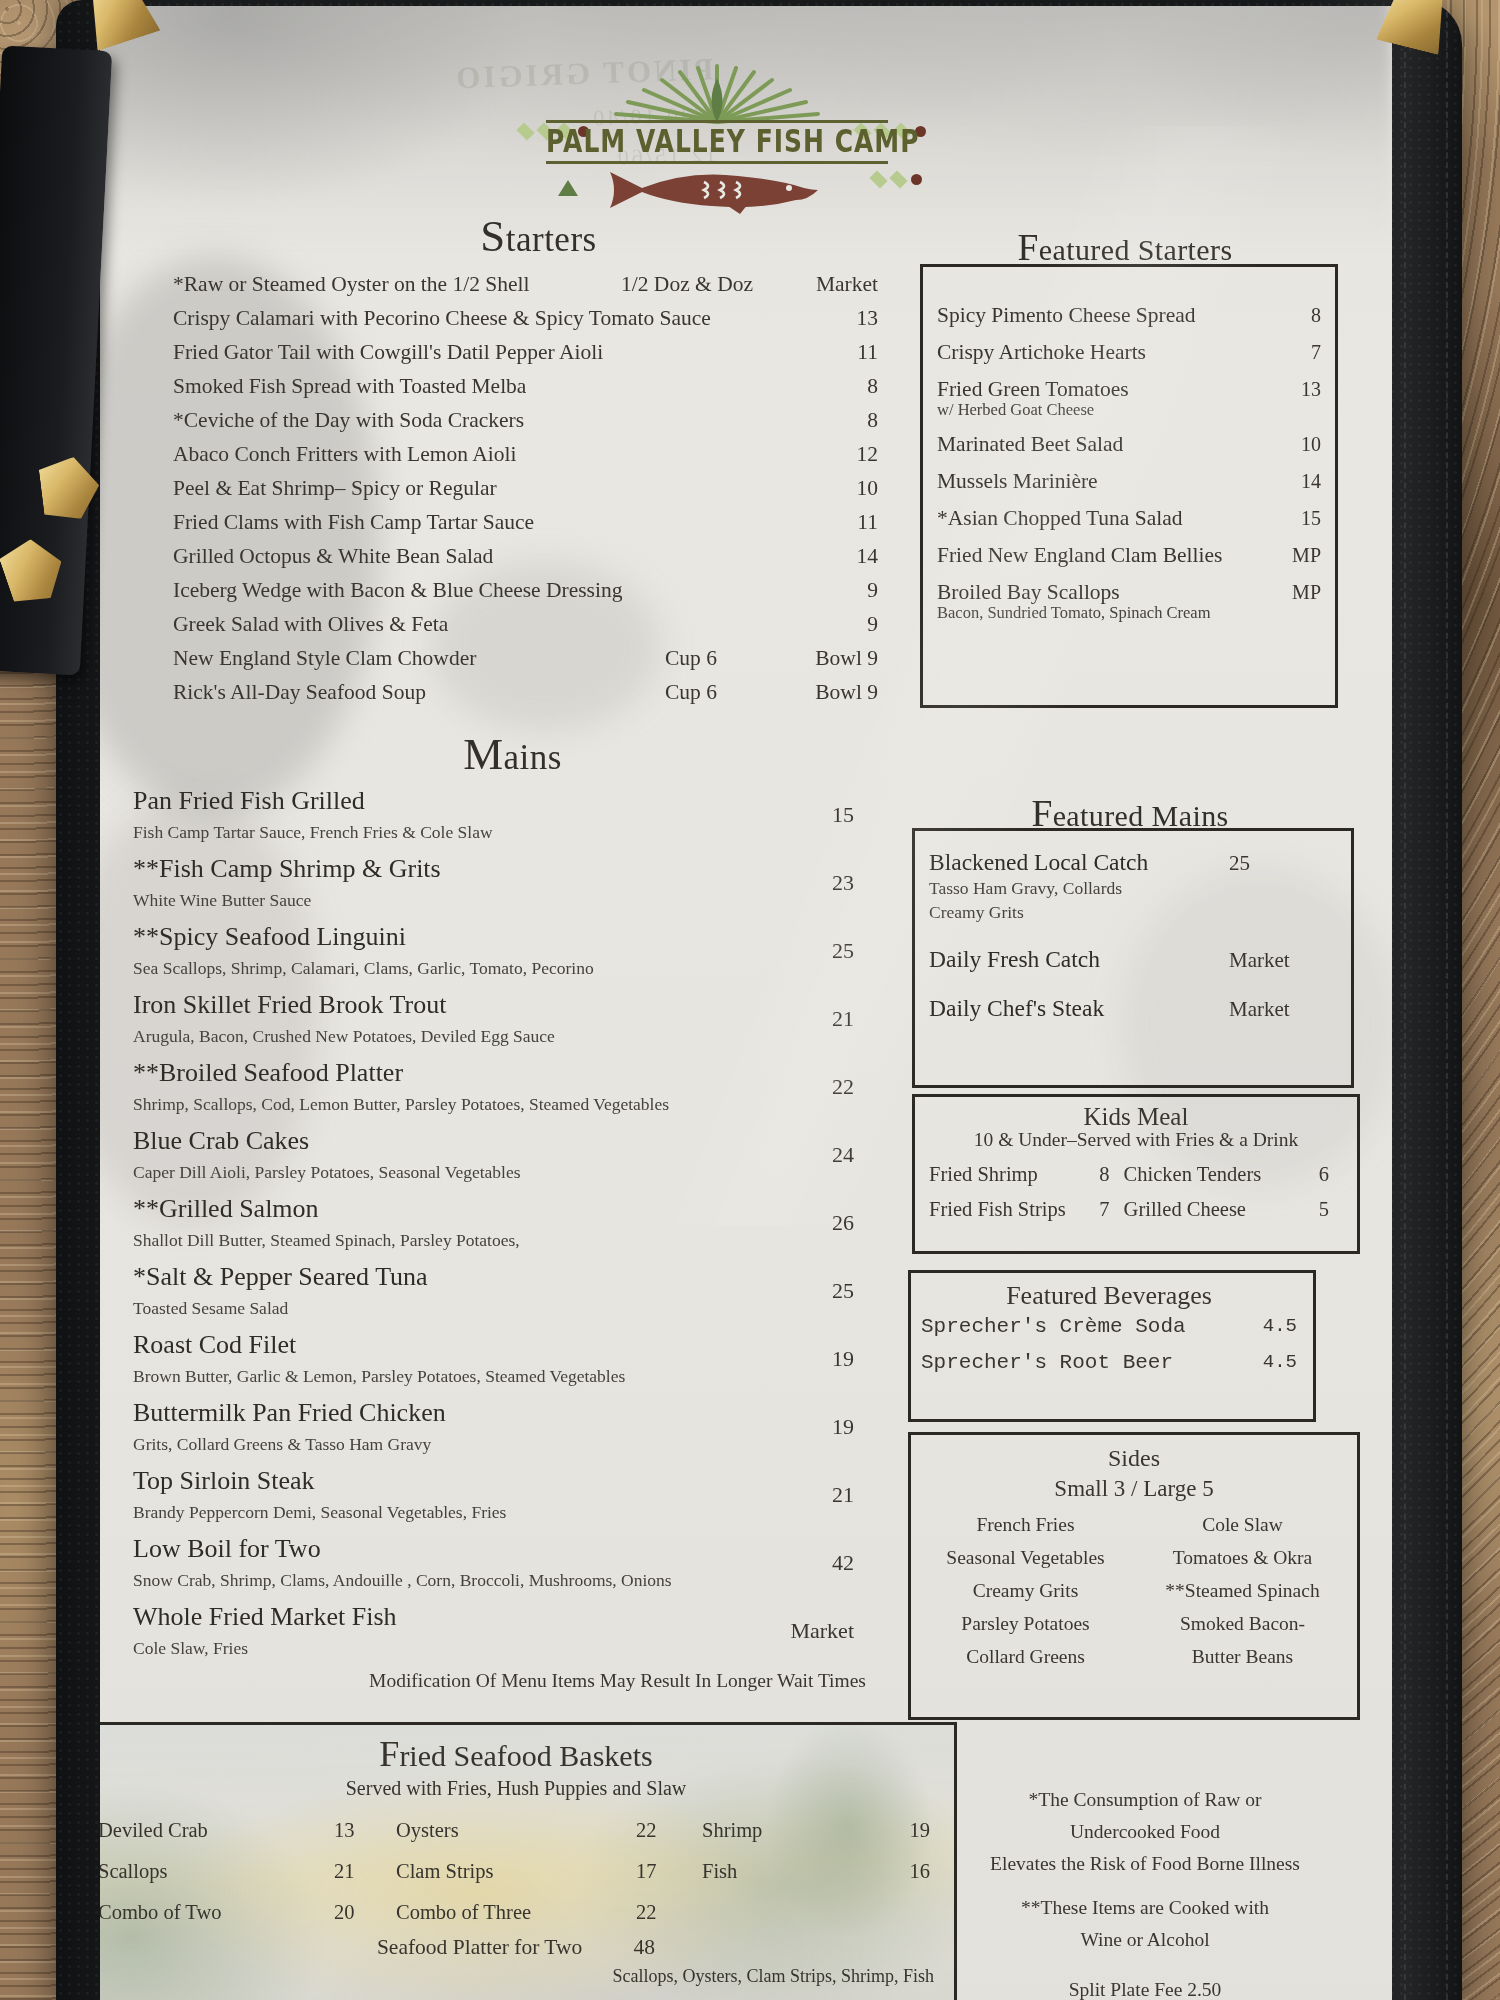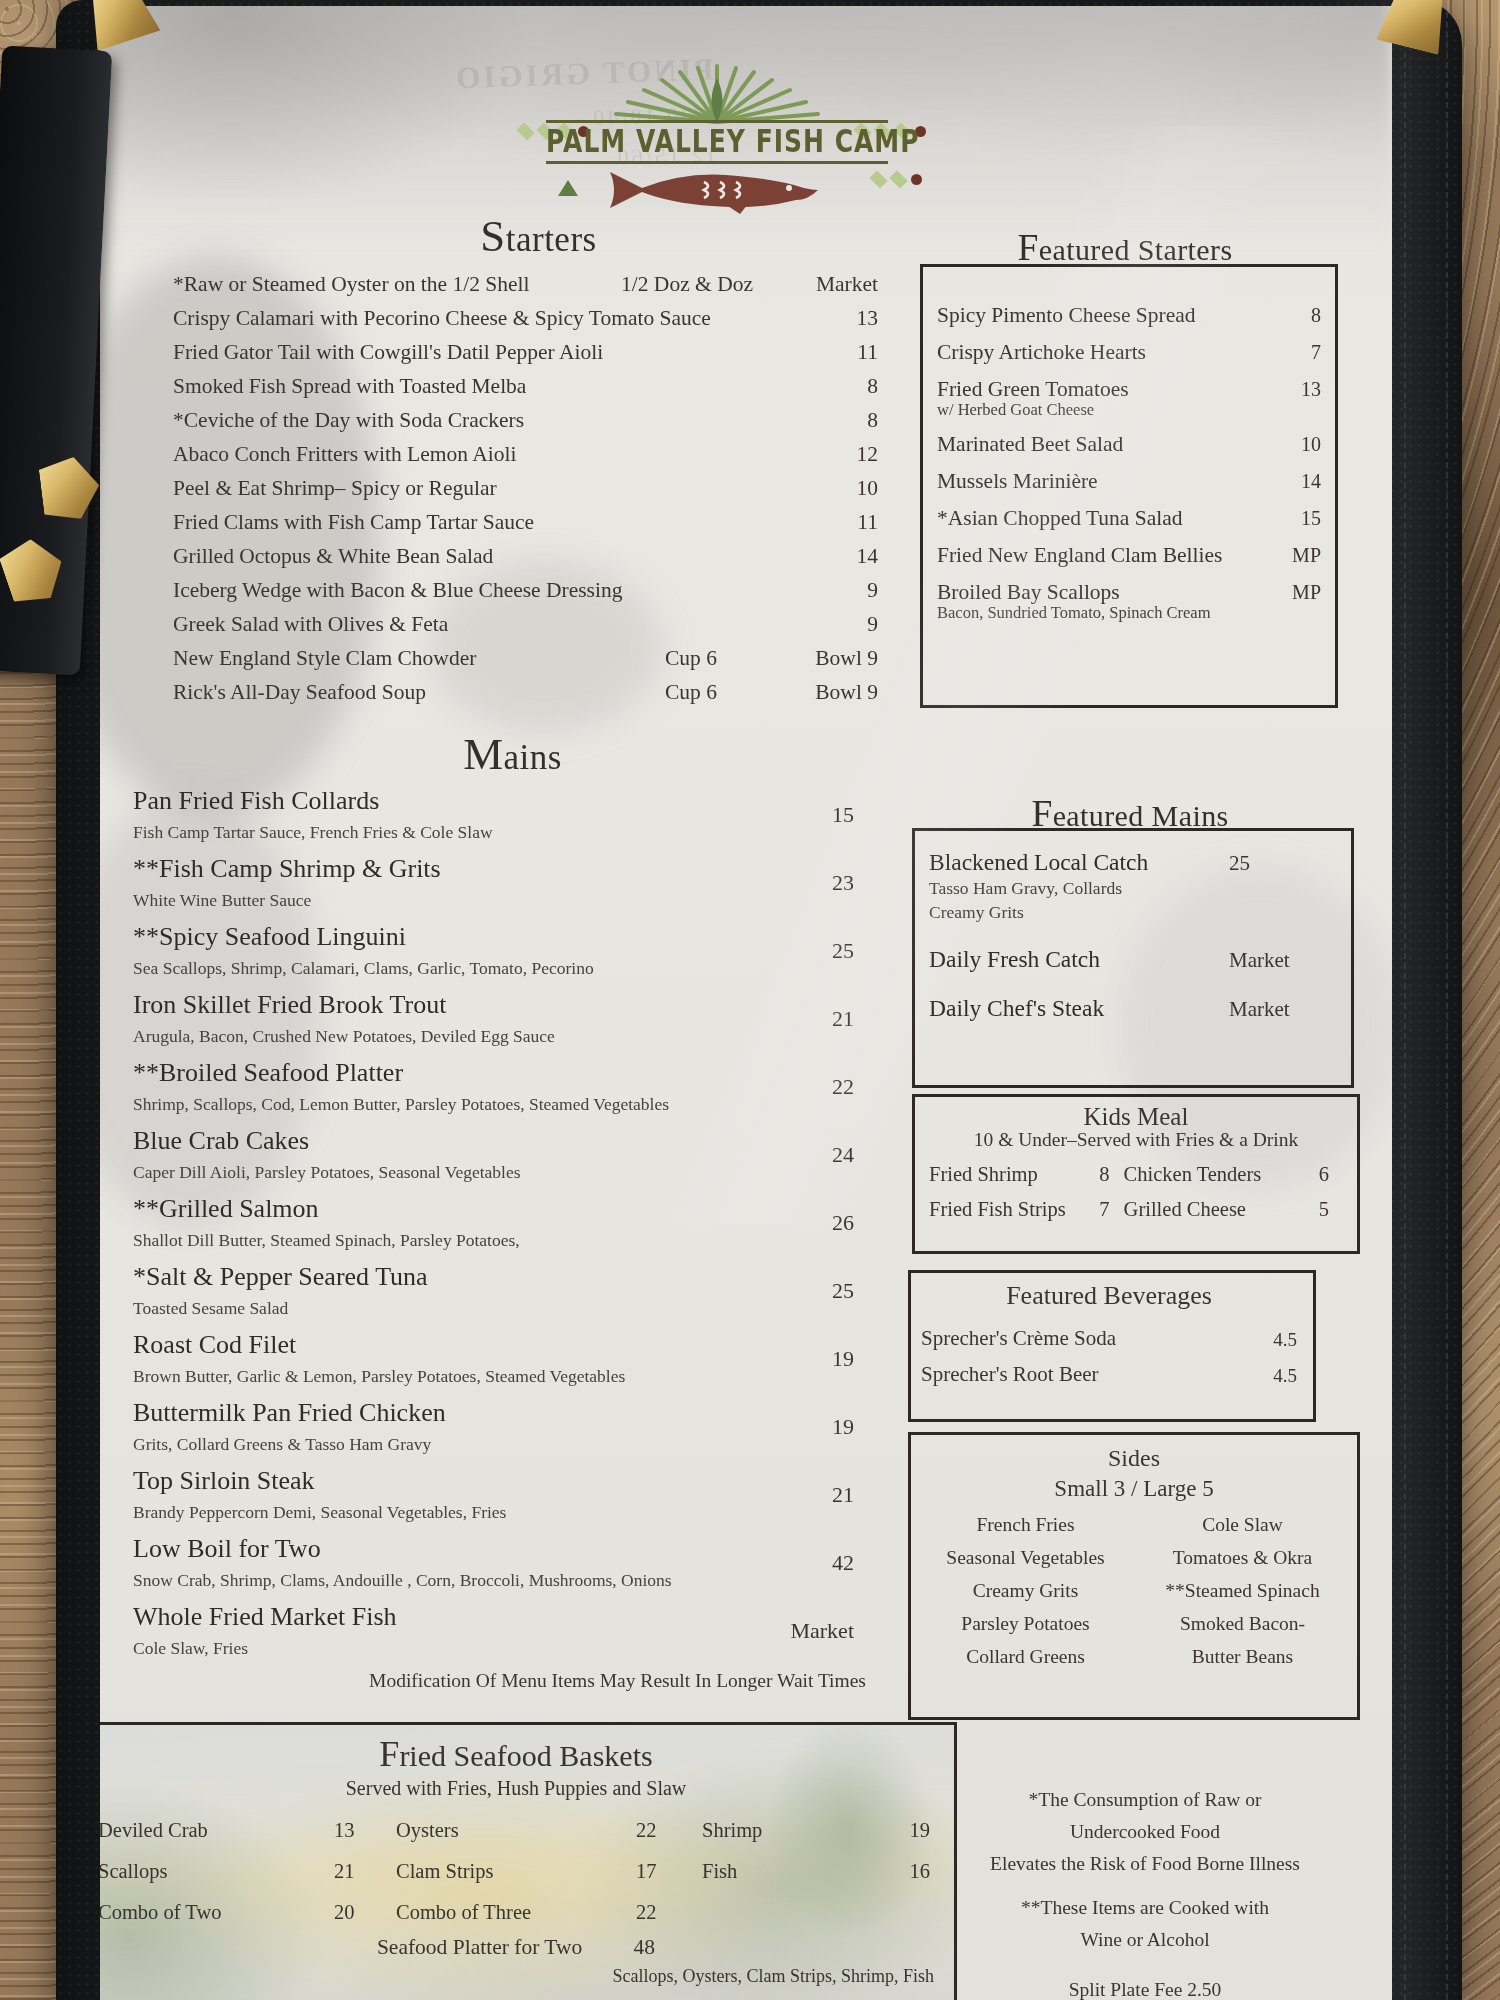--- a/index.html
+++ b/index.html
@@ -133,21 +133,21 @@
 
   .box-kids{left:812px;top:1088px;width:448px;height:160px;padding:6px 14px 0;box-sizing:border-box;}
   .kids-title{font-size:25px;text-align:center;}
   .kids-sub{font-size:19.5px;text-align:center;margin-top:-2px;white-space:nowrap;}
   .kids-grid{display:grid;grid-template-columns:47% 53%;margin-top:12px;row-gap:12px;}
   .kcell{display:flex;align-items:baseline;font-size:20.5px;white-space:nowrap;}
   .kprice{margin-left:auto;padding-right:14px;}
 
   .box-bev{left:808px;top:1264px;width:408px;height:152px;padding:8px 16px 0 10px;box-sizing:border-box;}
   .bev-title{font-size:26px;text-align:center;margin-bottom:4px;}
-  .brow{display:flex;align-items:flex-end;font-size:21px;height:36px;}
+  .brow{display:flex;align-items:flex-start;font-size:21px;height:36px;font-family:Liberation Mono, monospace;}
   .bprice{margin-left:auto;font-size:19px;}
 
   .box-sides{left:808px;top:1426px;width:452px;height:288px;padding:10px 6px 0;box-sizing:border-box;}
   .sides-title{font-size:24px;text-align:center;}
   .sides-size{font-size:23px;text-align:center;margin:4px 0 6px;}
   .sides-cols{display:flex;}
   .scol{width:50%;text-align:center;font-size:19.5px;line-height:33px;white-space:nowrap;}
 
   
   .baskets{position:absolute;left:-25px;top:1716px;width:882px;height:300px;border:3px solid #2c2925;
@@ -310,21 +310,21 @@
             <span class="sprice">Bowl  9</span>
           </div>
         </div>
     </section>
 
     <section class="mains">
       <div class="hd">Mains</div>
       <div id="mains-rows">
           <div class="mitem">
             <div class="mtop">
-              <span class="mname">Pan Fried Fish Collards</span>
+              <span class="mname">Pan Fried Fish Grilled</span>
               <span class="mprice">15</span>
             </div>
             <div class="mdesc">Fish Camp Tartar Sauce, French Fries &amp; Cole Slaw</div>
           </div>
           <div class="mitem">
             <div class="mtop">
               <span class="mname">**Fish Camp Shrimp &amp; Grits</span>
               <span class="mprice">23</span>
             </div>
             <div class="mdesc">White Wine Butter Sauce</div>

